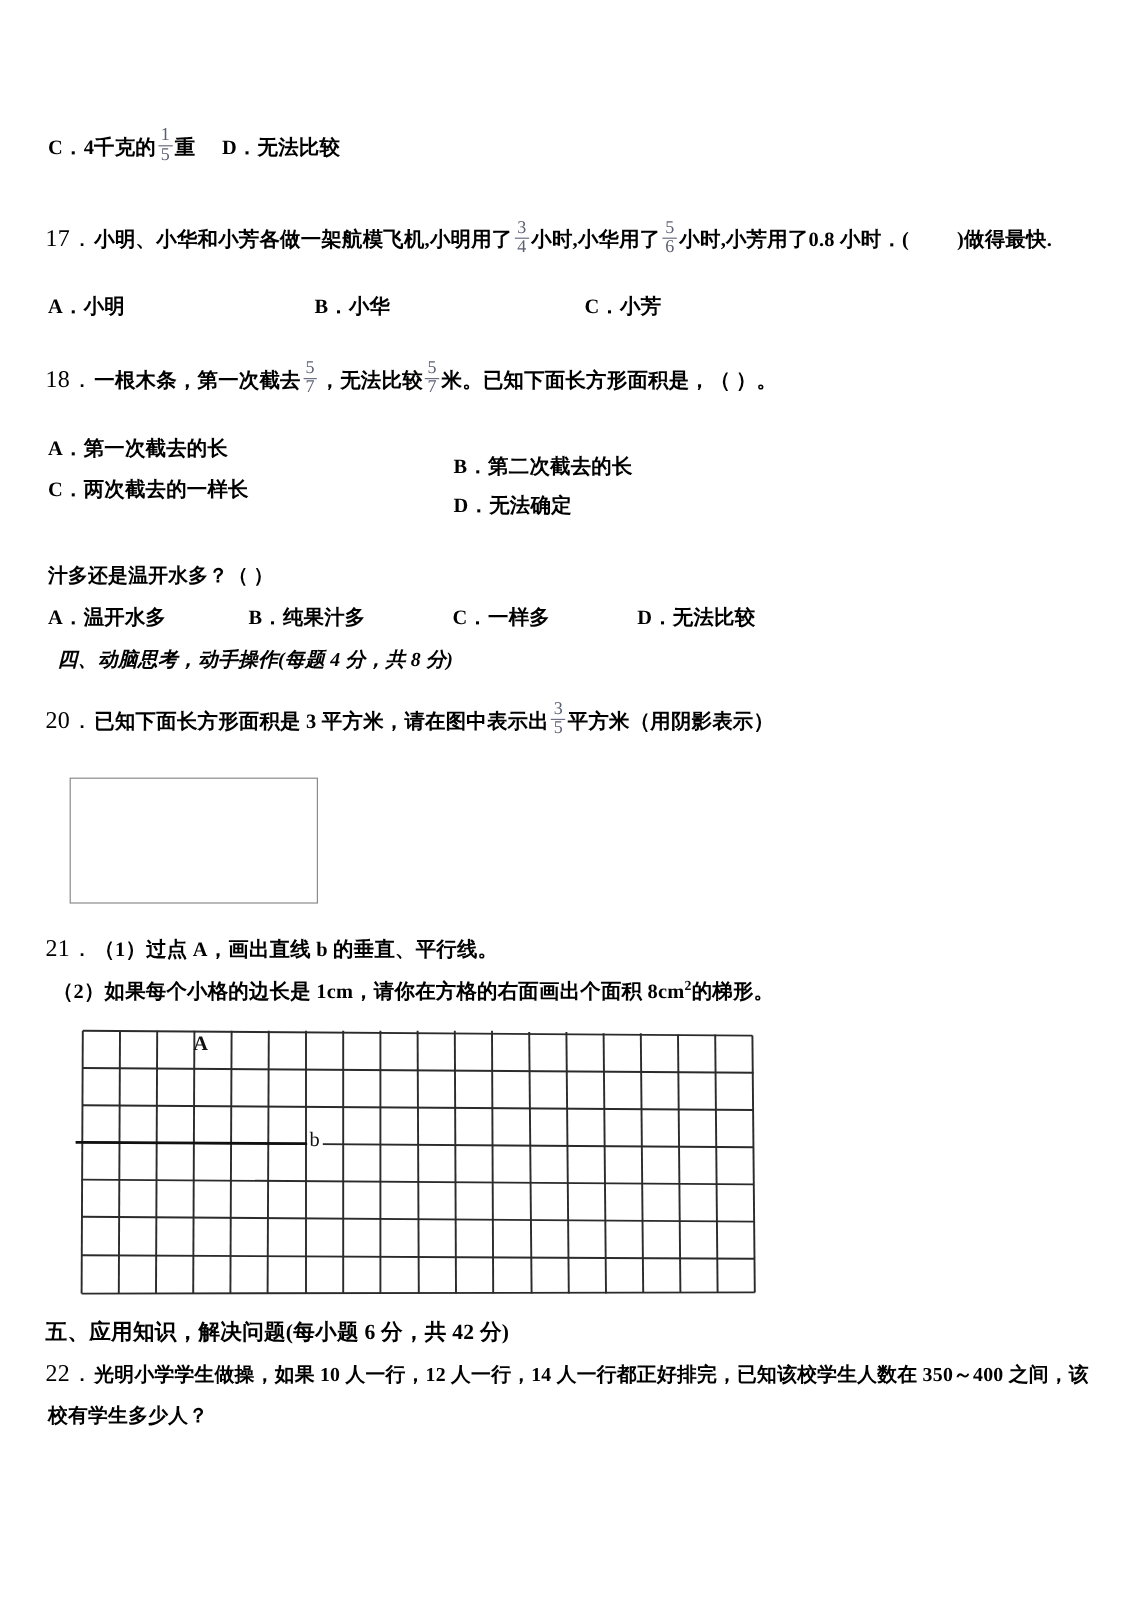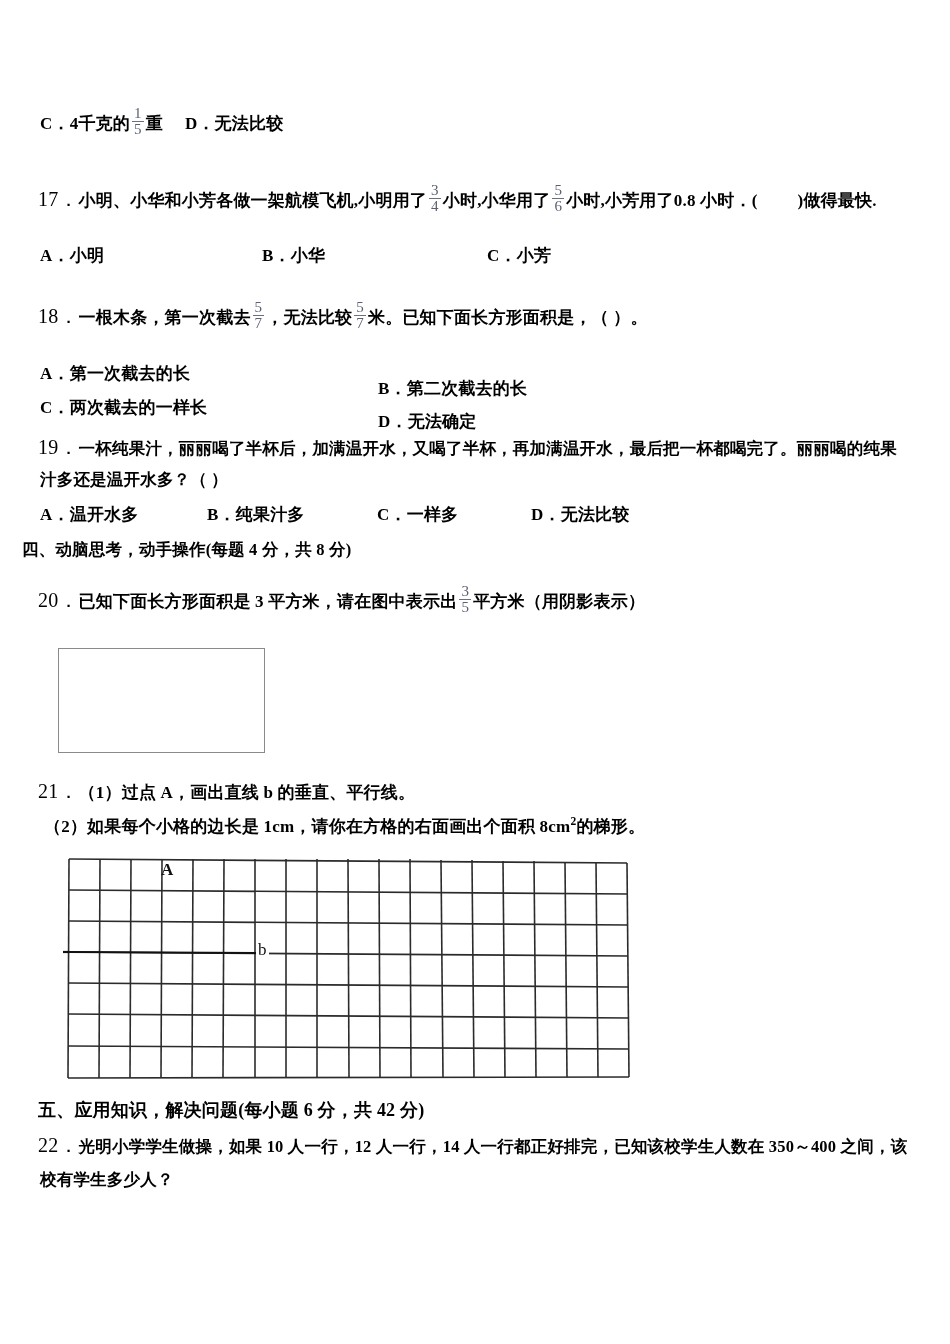--- a/index.html
+++ b/index.html
@@ -127,41 +127,38 @@
   <div class="row" style="left:378px; top:364px;margin-top:15px;">
     <span class="opt-label">B．</span><span class="bold">第二次截去的长</span>
   </div>
   <div class="row" style="left:40px; top:398px;">
     <span class="opt-label">C．</span><span class="bold">两次截去的一样长</span>
   </div>
   <div class="row" style="left:378px; top:398px;margin-top:14px;">
     <span class="opt-label">D．</span><span class="bold">无法确定</span>
   </div>
 
-  <div class="row" style="left:38px; top:435px; font-size:16.5px;">
-    <span class="qnum">19．</span><span class="bold">一杯纯果汁，丽丽喝了半杯后，加满温开水，又喝了半杯，再加满温开水，最后把一杯都喝完了。丽丽喝的纯果</span>
-  </div>
   <div class="row" style="left:40px; top:470px; font-size:16.5px;">
     <span class="bold">汁多还是温开水多？（  ）</span>
   </div>
 
   <div class="row" style="left:40px; top:505px;">
     <span class="opt-label">A．</span><span class="bold">温开水多</span>
   </div>
   <div class="row" style="left:207px; top:505px;">
     <span class="opt-label">B．</span><span class="bold">纯果汁多</span>
   </div>
   <div class="row" style="left:377px; top:505px;">
     <span class="opt-label">C．</span><span class="bold">一样多</span>
   </div>
   <div class="row" style="left:531px; top:505px;">
     <span class="opt-label">D．</span><span class="bold">无法比较</span>
   </div>
 
-  <div class="row" style="left:22px; top:540px; font-size:16.5px;">
+  <div class="row" style="left:48px; top:540px; font-size:16.5px;font-style:italic;">
     <span class="bold">四、动脑思考，动手操作(每题 4 分，共 8 分)</span>
   </div>
 
   <div class="row" style="left:38px; top:586px;">
     <span class="qnum">20．</span><span class="bold">已知下面长方形面积是 3 平方米，请在图中表示出</span><span class="frac"><span class="num">3</span><span class="den">5</span></span><span class="bold">平方米（用阴影表示）</span>
   </div>
 
   <div class="rect20" style="left:58px; top:648px; width:205px; height:103px;"></div>
 
   <div class="row" style="left:38px; top:779px;">

